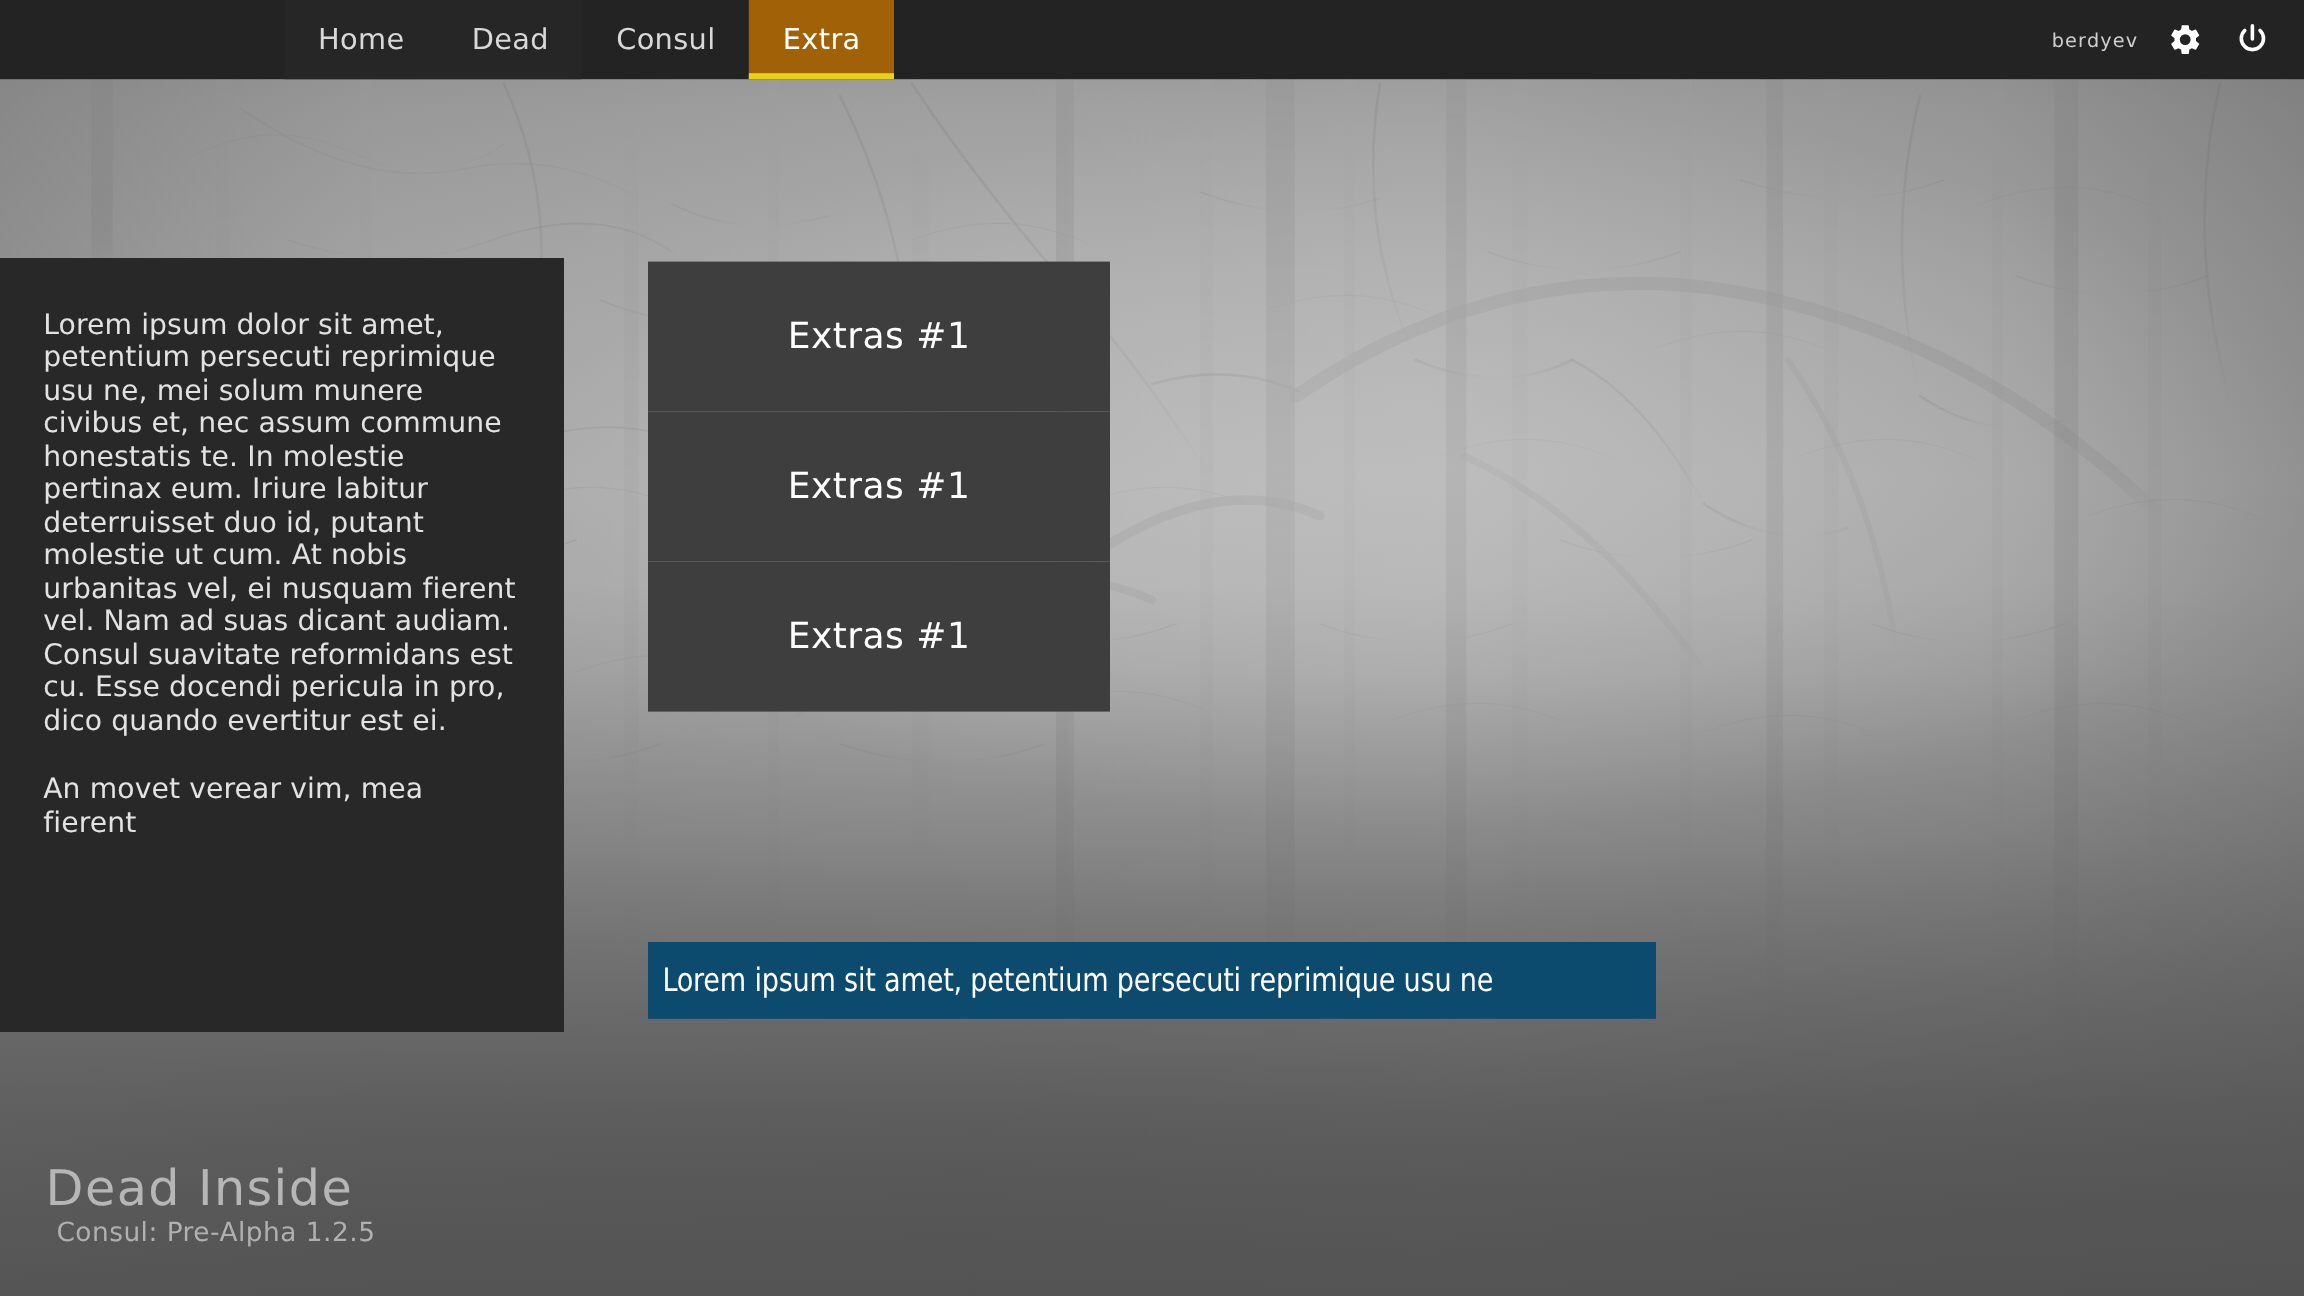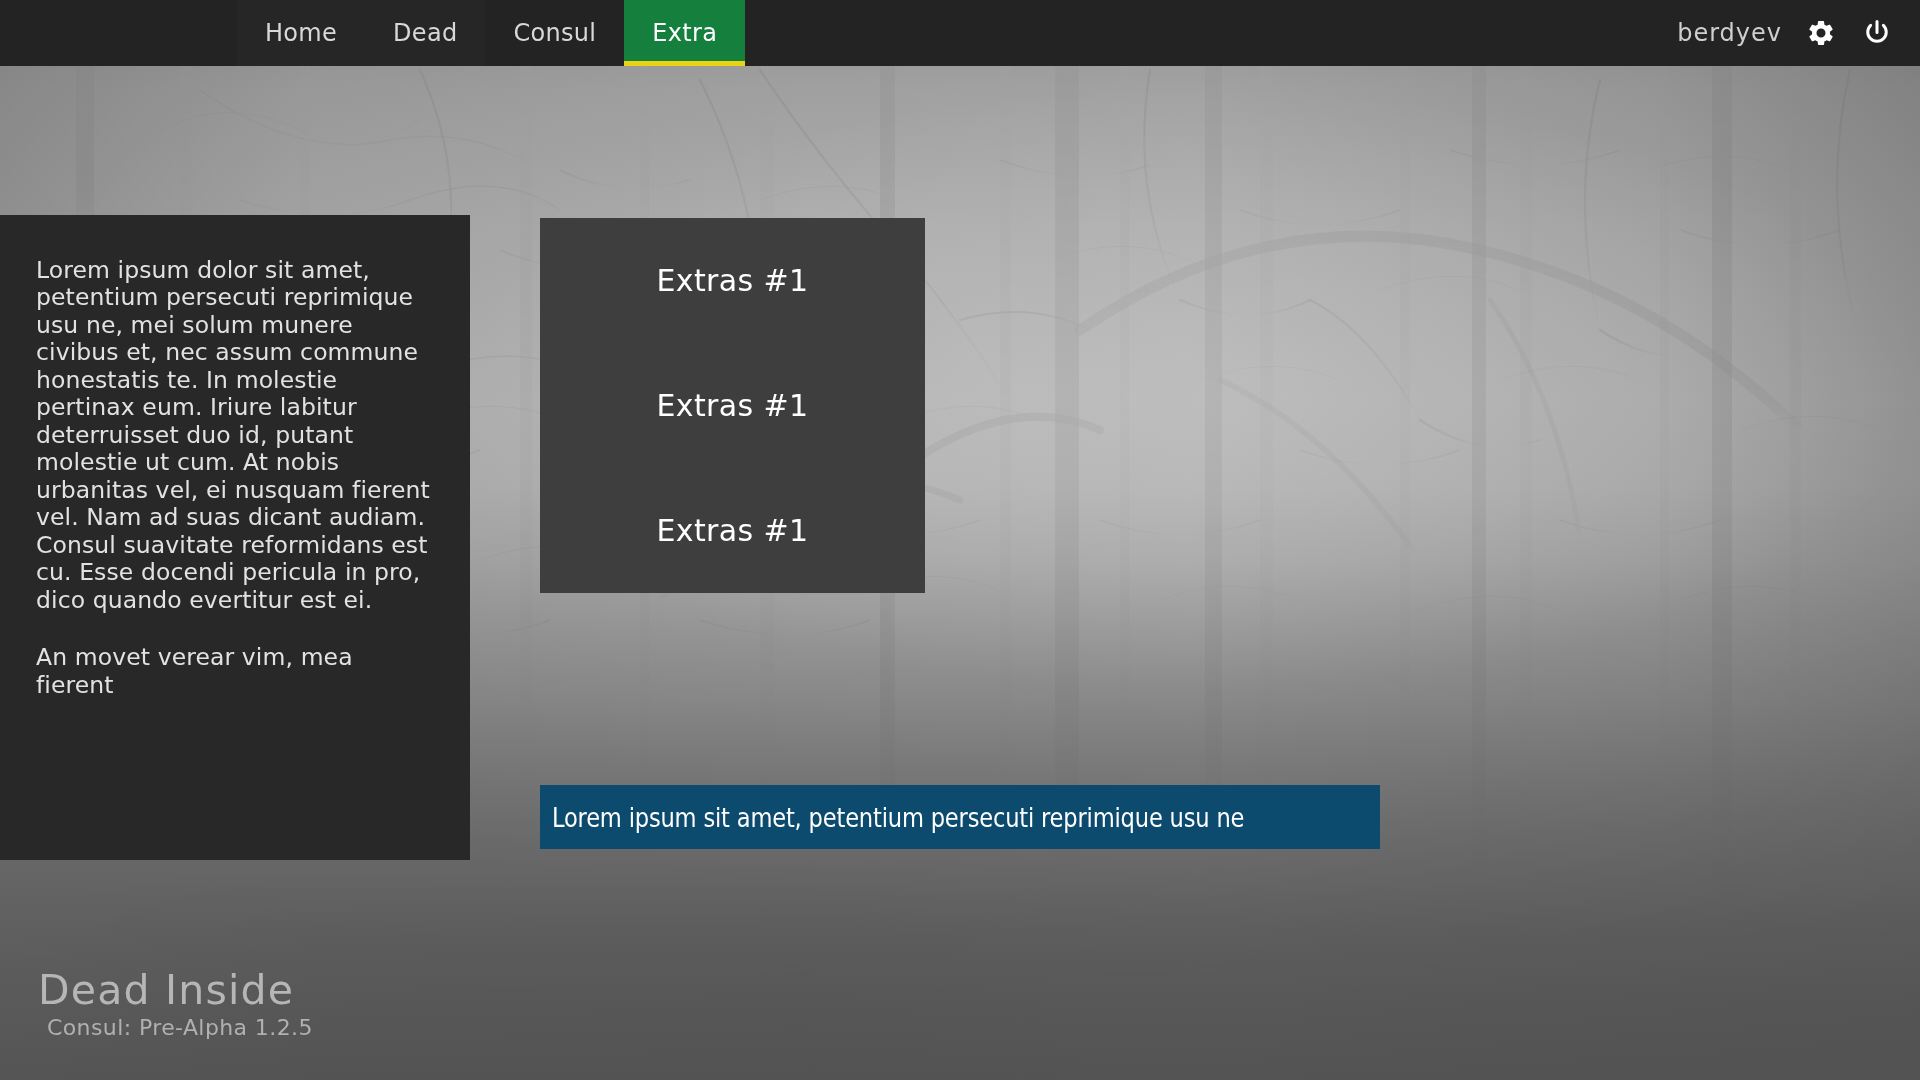--- a/index.html
+++ b/index.html
@@ -70,29 +70,29 @@
     padding:0 28px;
     min-width:118px;
     cursor:pointer;
     background:transparent;
   }
   .tab .tab-underline {
     position:absolute; left:0; right:0; bottom:0; height:5px;
     background:transparent;
   }
   .tab.is-sub { background:#262626; }
-  .tab.is-active { background:#15803d; color:#ffffff; }
+  .tab.is-active { background:#a16207; color:#ffffff; }
   .tab.is-active .tab-underline { background:#e8d415; }
 
   #user-area {
     position:absolute; right:26px; top:0; height:66px;
     display:flex; align-items:center; gap:22px;
   }
   #username {
-    color:#cfcfcf; font-size:24px; letter-spacing:1px;
+    color:#cfcfcf; font-size:16px; letter-spacing:1px;
   }
   .icon-btn {
     display:flex; align-items:center; justify-content:center;
     width:34px; height:34px; cursor:pointer;
   }
   .icon-btn svg { display:block; }
 
   
   #left-panel {
     position:absolute; left:0; top:215px; width:470px; height:645px;

